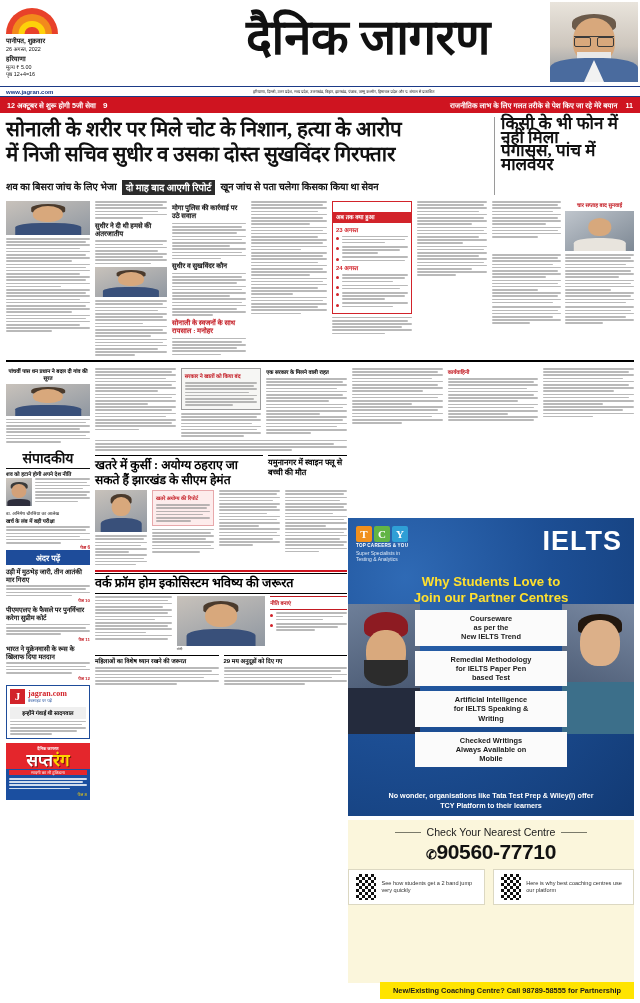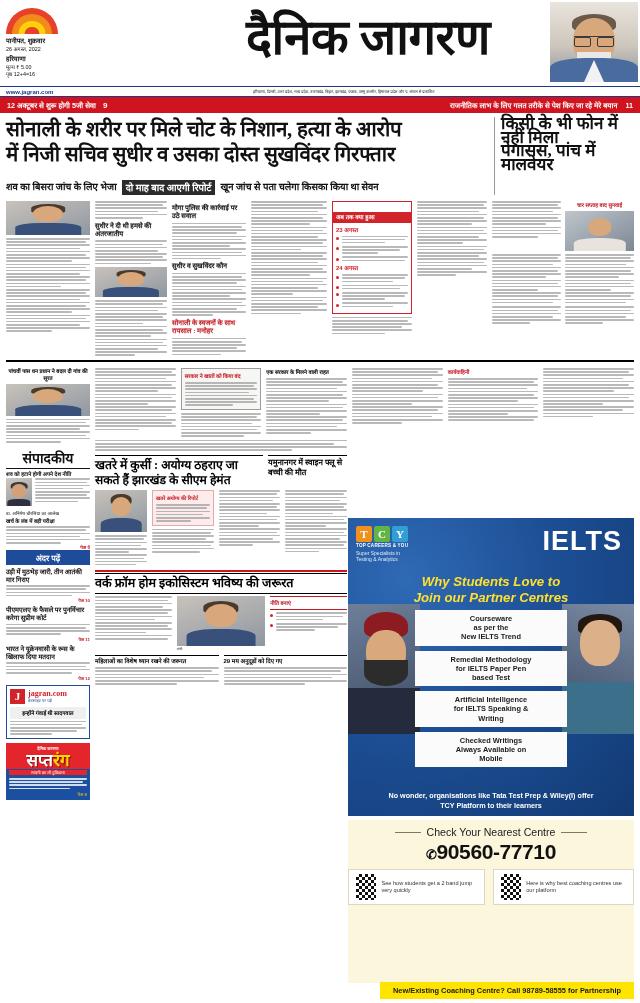--- a/index.html
+++ b/index.html
@@ -166,21 +166,21 @@
   .tcy-row { display:flex; gap:2px; }
   .tcy-sq { width:16px; height:16px; border-radius:2px; display:flex; align-items:center;
     justify-content:center; color:#fff; font-weight:700; font-size:11px;
     font-family:"Liberation Serif",serif; }
   .tcy-t { background:#f0901d; } .tcy-c { background:#62b445; } .tcy-y { background:#2f9fd6; }
   .tcy-tag { font-size:4.6px; font-weight:700; color:#fff; letter-spacing:.2px; margin-top:1px;}
   .tcy-sub { font-size:5px; color:#dfe9f6; line-height:6.4px; margin-top:1.5px;}
   .ielts-word { position:absolute; right:12px; top:8px; font-size:27px; font-weight:700;
     color:#fff; letter-spacing:1px; font-family:"Liberation Sans", sans-serif;}
   .ad-tagline { position:absolute; top:56px; left:0; right:0; text-align:center;
-    color:#ffe02e; font-size:13.2px; font-weight:700; line-height:15.5px;font-style:italic; }
+    color:#ffe02e; font-size:13.2px; font-weight:700; line-height:15.5px; }
   .feat-wrap { position:absolute; top:92px; left:50%; transform:translateX(-50%);
     width:152px; display:flex; flex-direction:column; gap:5px; }
   .feat { background:#fbfbfb; color:#1c1c1c; font-size:7.4px; line-height:9.2px;
     font-weight:700; text-align:center; padding:4px 1px; }
   .ad-people-l { position:absolute; left:0; top:86px; width:72px; height:130px;
     background:linear-gradient(160deg,#6e7f99,#3b4a63); }
   .ad-people-l .turban{position:absolute;left:16px;top:8px;width:44px;height:26px;
     border-radius:50% 50% 30% 30%;background:#8d1b22;}
   .ad-people-l .f{position:absolute;left:18px;top:26px;width:40px;height:44px;
     border-radius:46% 46% 44% 44%;background:#d9a97d;}

